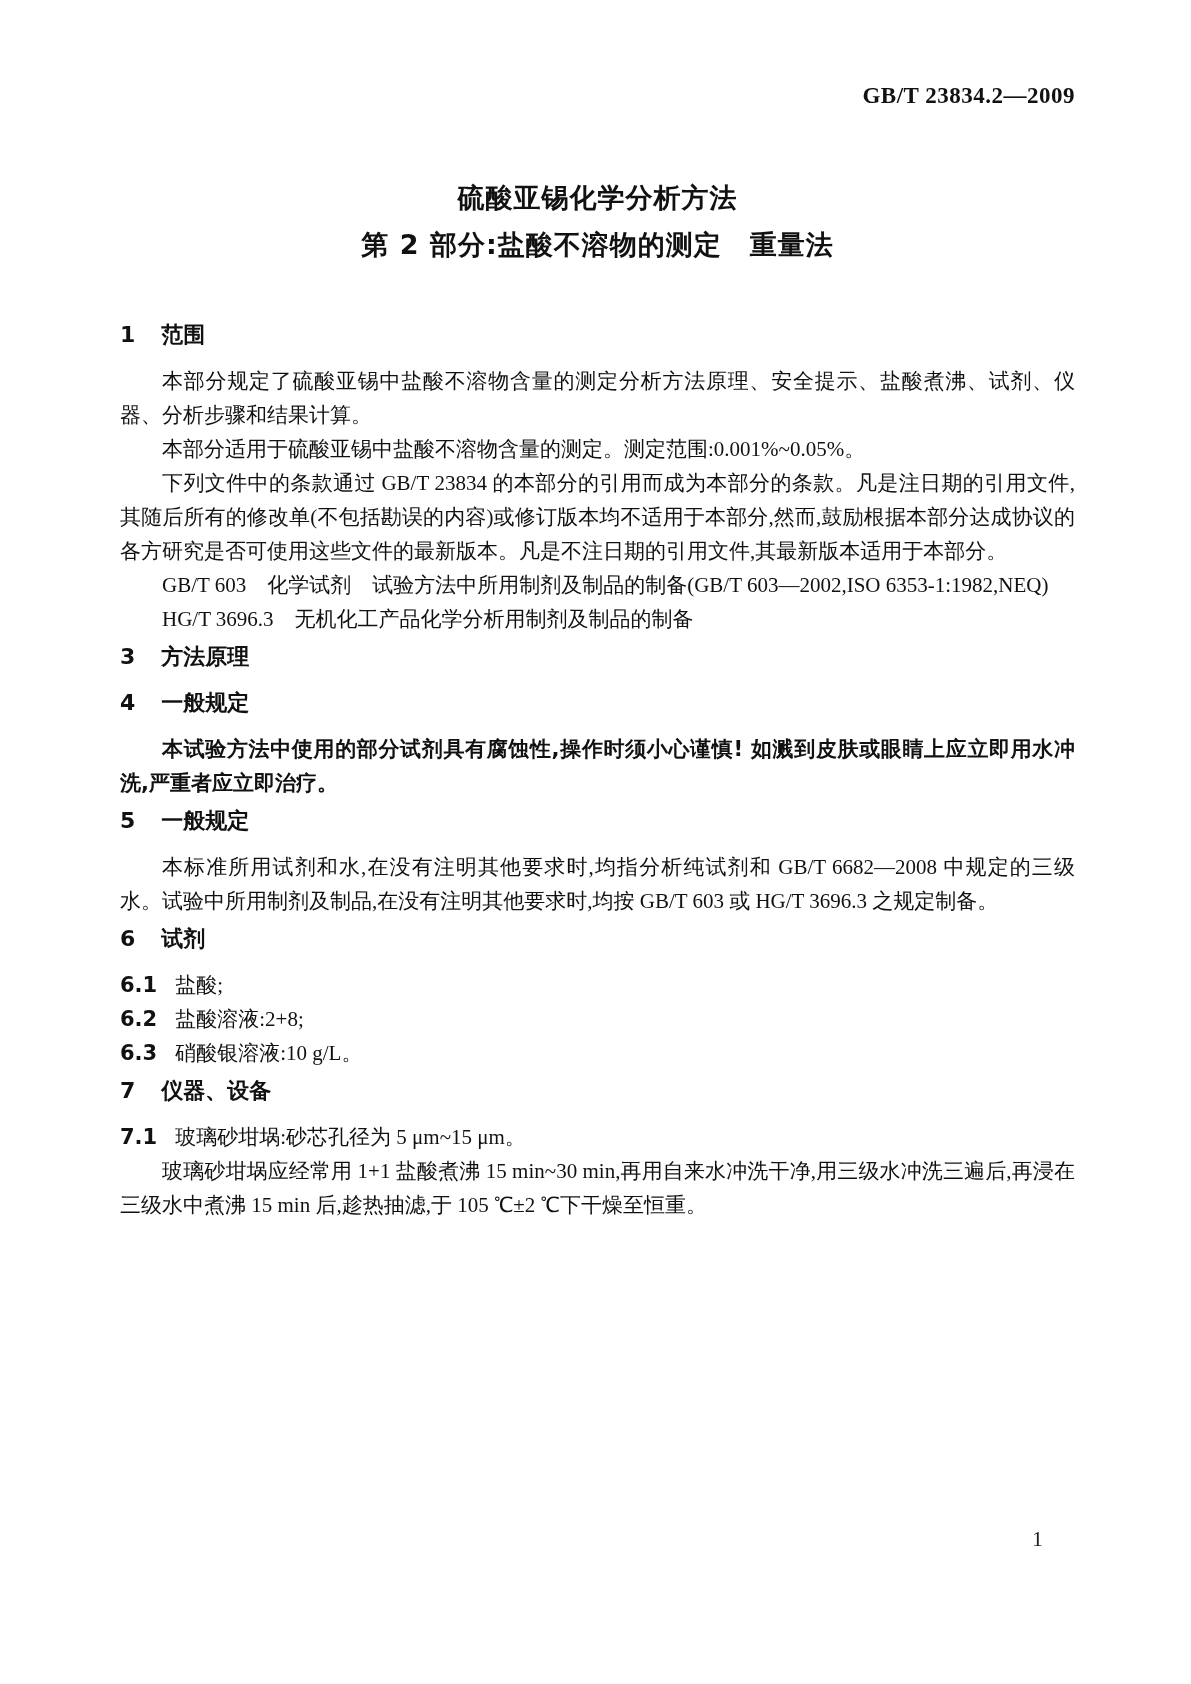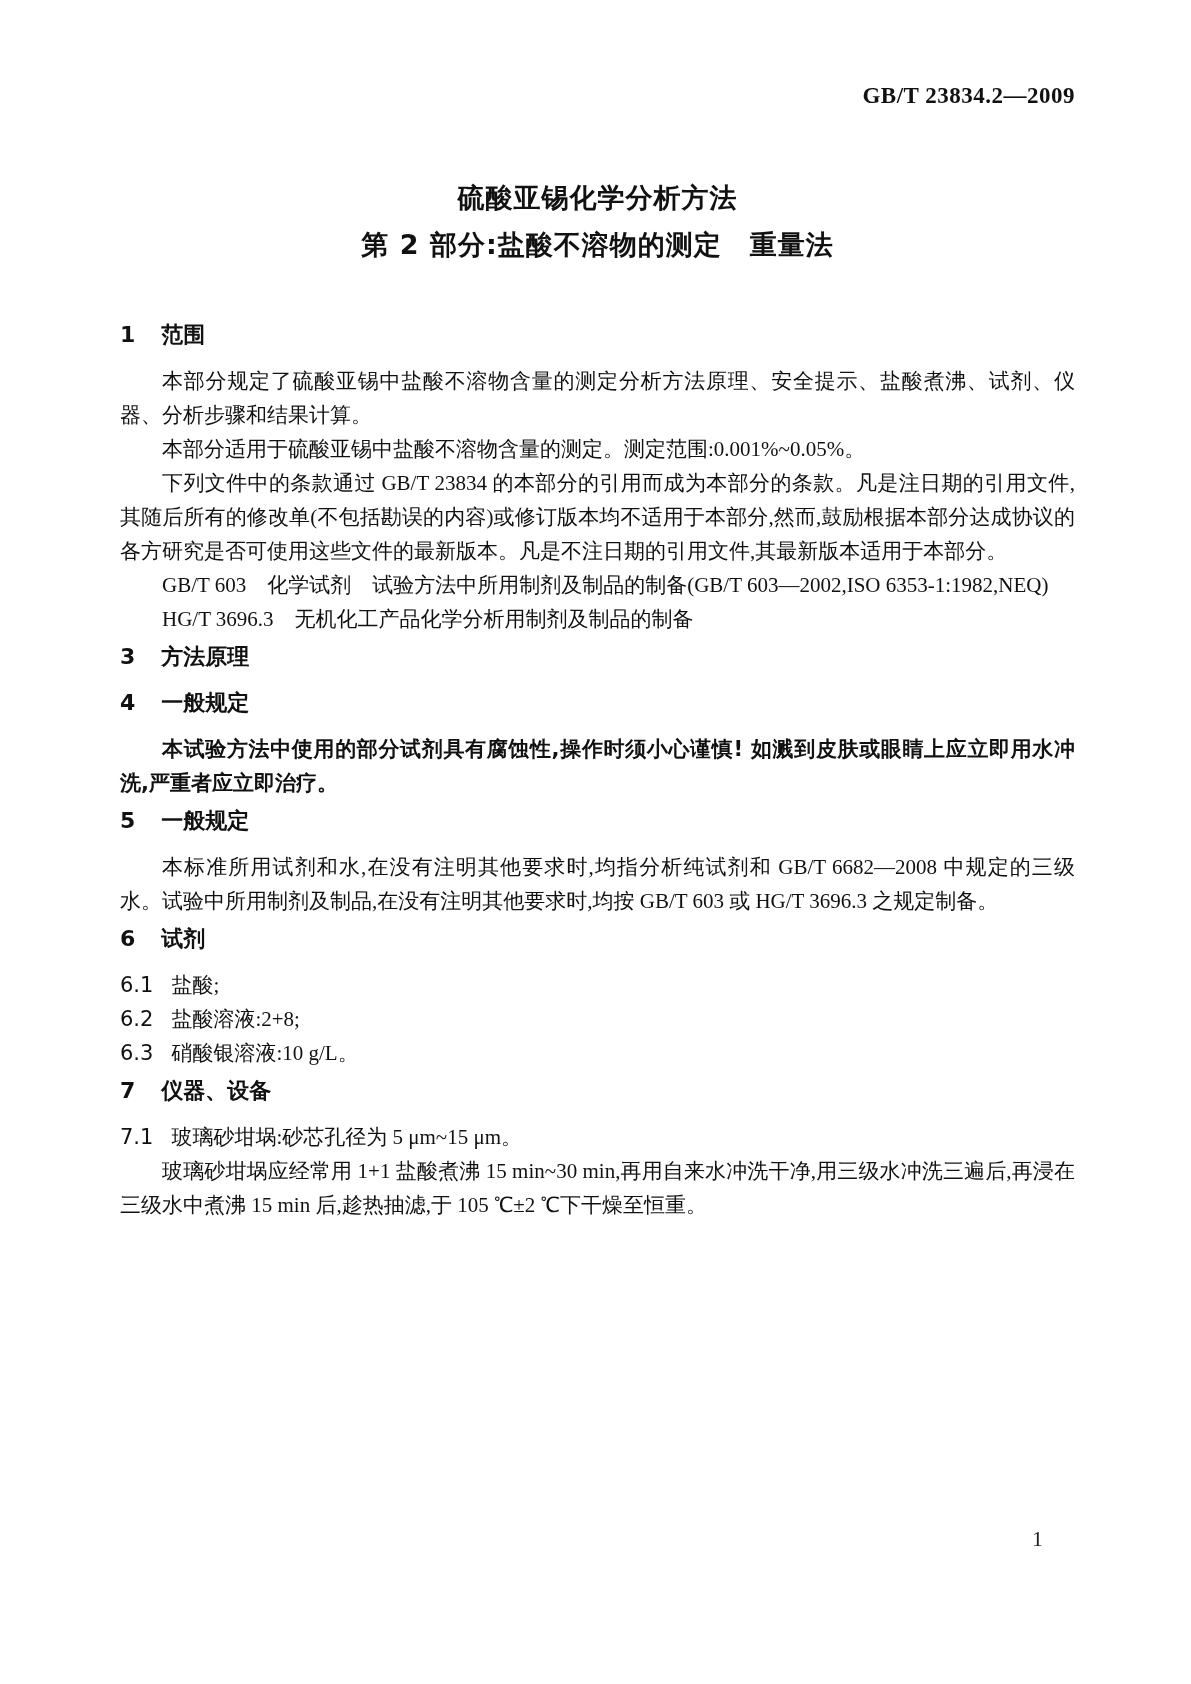--- a/index.html
+++ b/index.html
@@ -48,21 +48,21 @@
     line-height:34px;
     text-align:justify;
   }
   p.indent{text-indent:2em;}
   .clause{
     font-size:21px;
     line-height:34px;
   }
   .clause-num{
     font-family:"DejaVu Sans", sans-serif;
-    font-weight:normal;
+    font-weight:bold;
     margin-right:18px;
   }
   .bold-para{
     font-family:"DejaVu Sans", sans-serif;
     font-weight:bold;
     font-size:20.5px;
   }
   .formula-k{font-style:italic;}
   sub,sup{font-size:70%;line-height:0;}
   .page-number{

